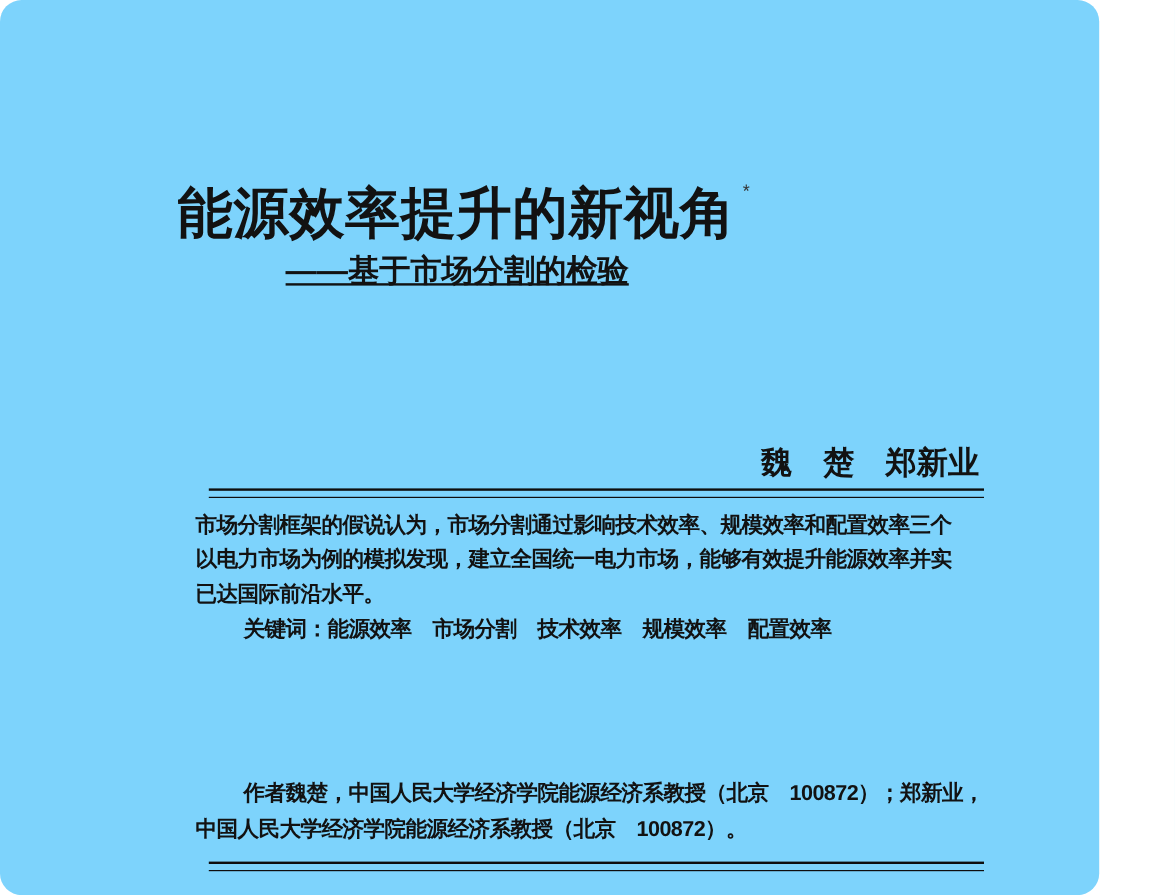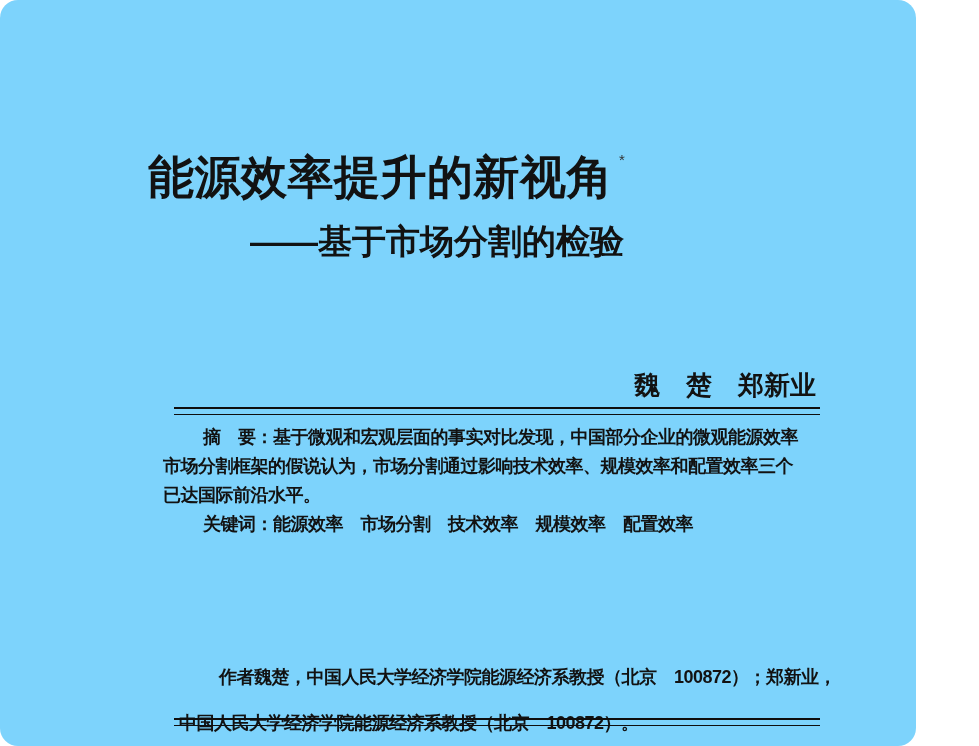--- a/index.html
+++ b/index.html
@@ -36,25 +36,26 @@
     margin-left: 6px;
     line-height: 1;
     position: relative;
     top: -2px;
     color: #333;
   }
   .paper-subtitle {
     position: absolute;
     left: 238px;
     top: 211px;
-    margin: 12px;
-    font-size: 34px;
+    margin: 0;
+    font-size: 26px;
     font-weight: 700;
     line-height: 1.1;
     white-space: nowrap;
+    text-decoration: underline;
   }
   .authors {
     position: absolute;
     left: 618px;
     top: 356px;
     margin: 16px;
     font-size: 26px;
     font-weight: 700;
     line-height: 1.05;
     white-space: nowrap;
@@ -83,21 +84,21 @@
     letter-spacing: -0.5px;
     white-space: nowrap;
   }
   .author-note {
     position: absolute;
     left: 163px;
     top: 646px;
     width: 652px;
   }
   .author-note p {
-    margin: 16px;
+    margin: 0;
     font-size: 18px;
     font-weight: 700;
     line-height: 30px;
     letter-spacing: -0.5px;
     white-space: nowrap;
   }
   .indent {
     text-indent: 40px;
   }
 </style>
@@ -108,22 +109,22 @@
 
   <h1 class="paper-title"><span>能源效率提升的新视角</span><sup class="title-marker">*</sup></h1>
 
   <h2 class="paper-subtitle">——基于市场分割的检验</h2>
 
   <div class="authors">魏　楚　郑新业</div>
 
   <div class="double-rule rule-top"></div>
 
   <section class="abstract">
-    <p class="indent">摘　要：基于微观和宏观层面的事实对比发现，中国部分企业的微观能源效率</p>
     <p>市场分割框架的假说认为，市场分割通过影响技术效率、规模效率和配置效率三个</p>
+    <p>以电力市场为例的模拟发现，建立全国统一电力市场，能够有效提升能源效率并实</p>
     <p>已达国际前沿水平。</p>
     <p class="indent">关键词：能源效率　市场分割　技术效率　规模效率　配置效率</p>
   </section>
 
   <section class="author-note">
     <p class="indent">作者魏楚，中国人民大学经济学院能源经济系教授（北京　100872）；郑新业，</p>
     <p>中国人民大学经济学院能源经济系教授（北京　100872）。</p>
   </section>
 
   <div class="double-rule rule-bottom"></div>

